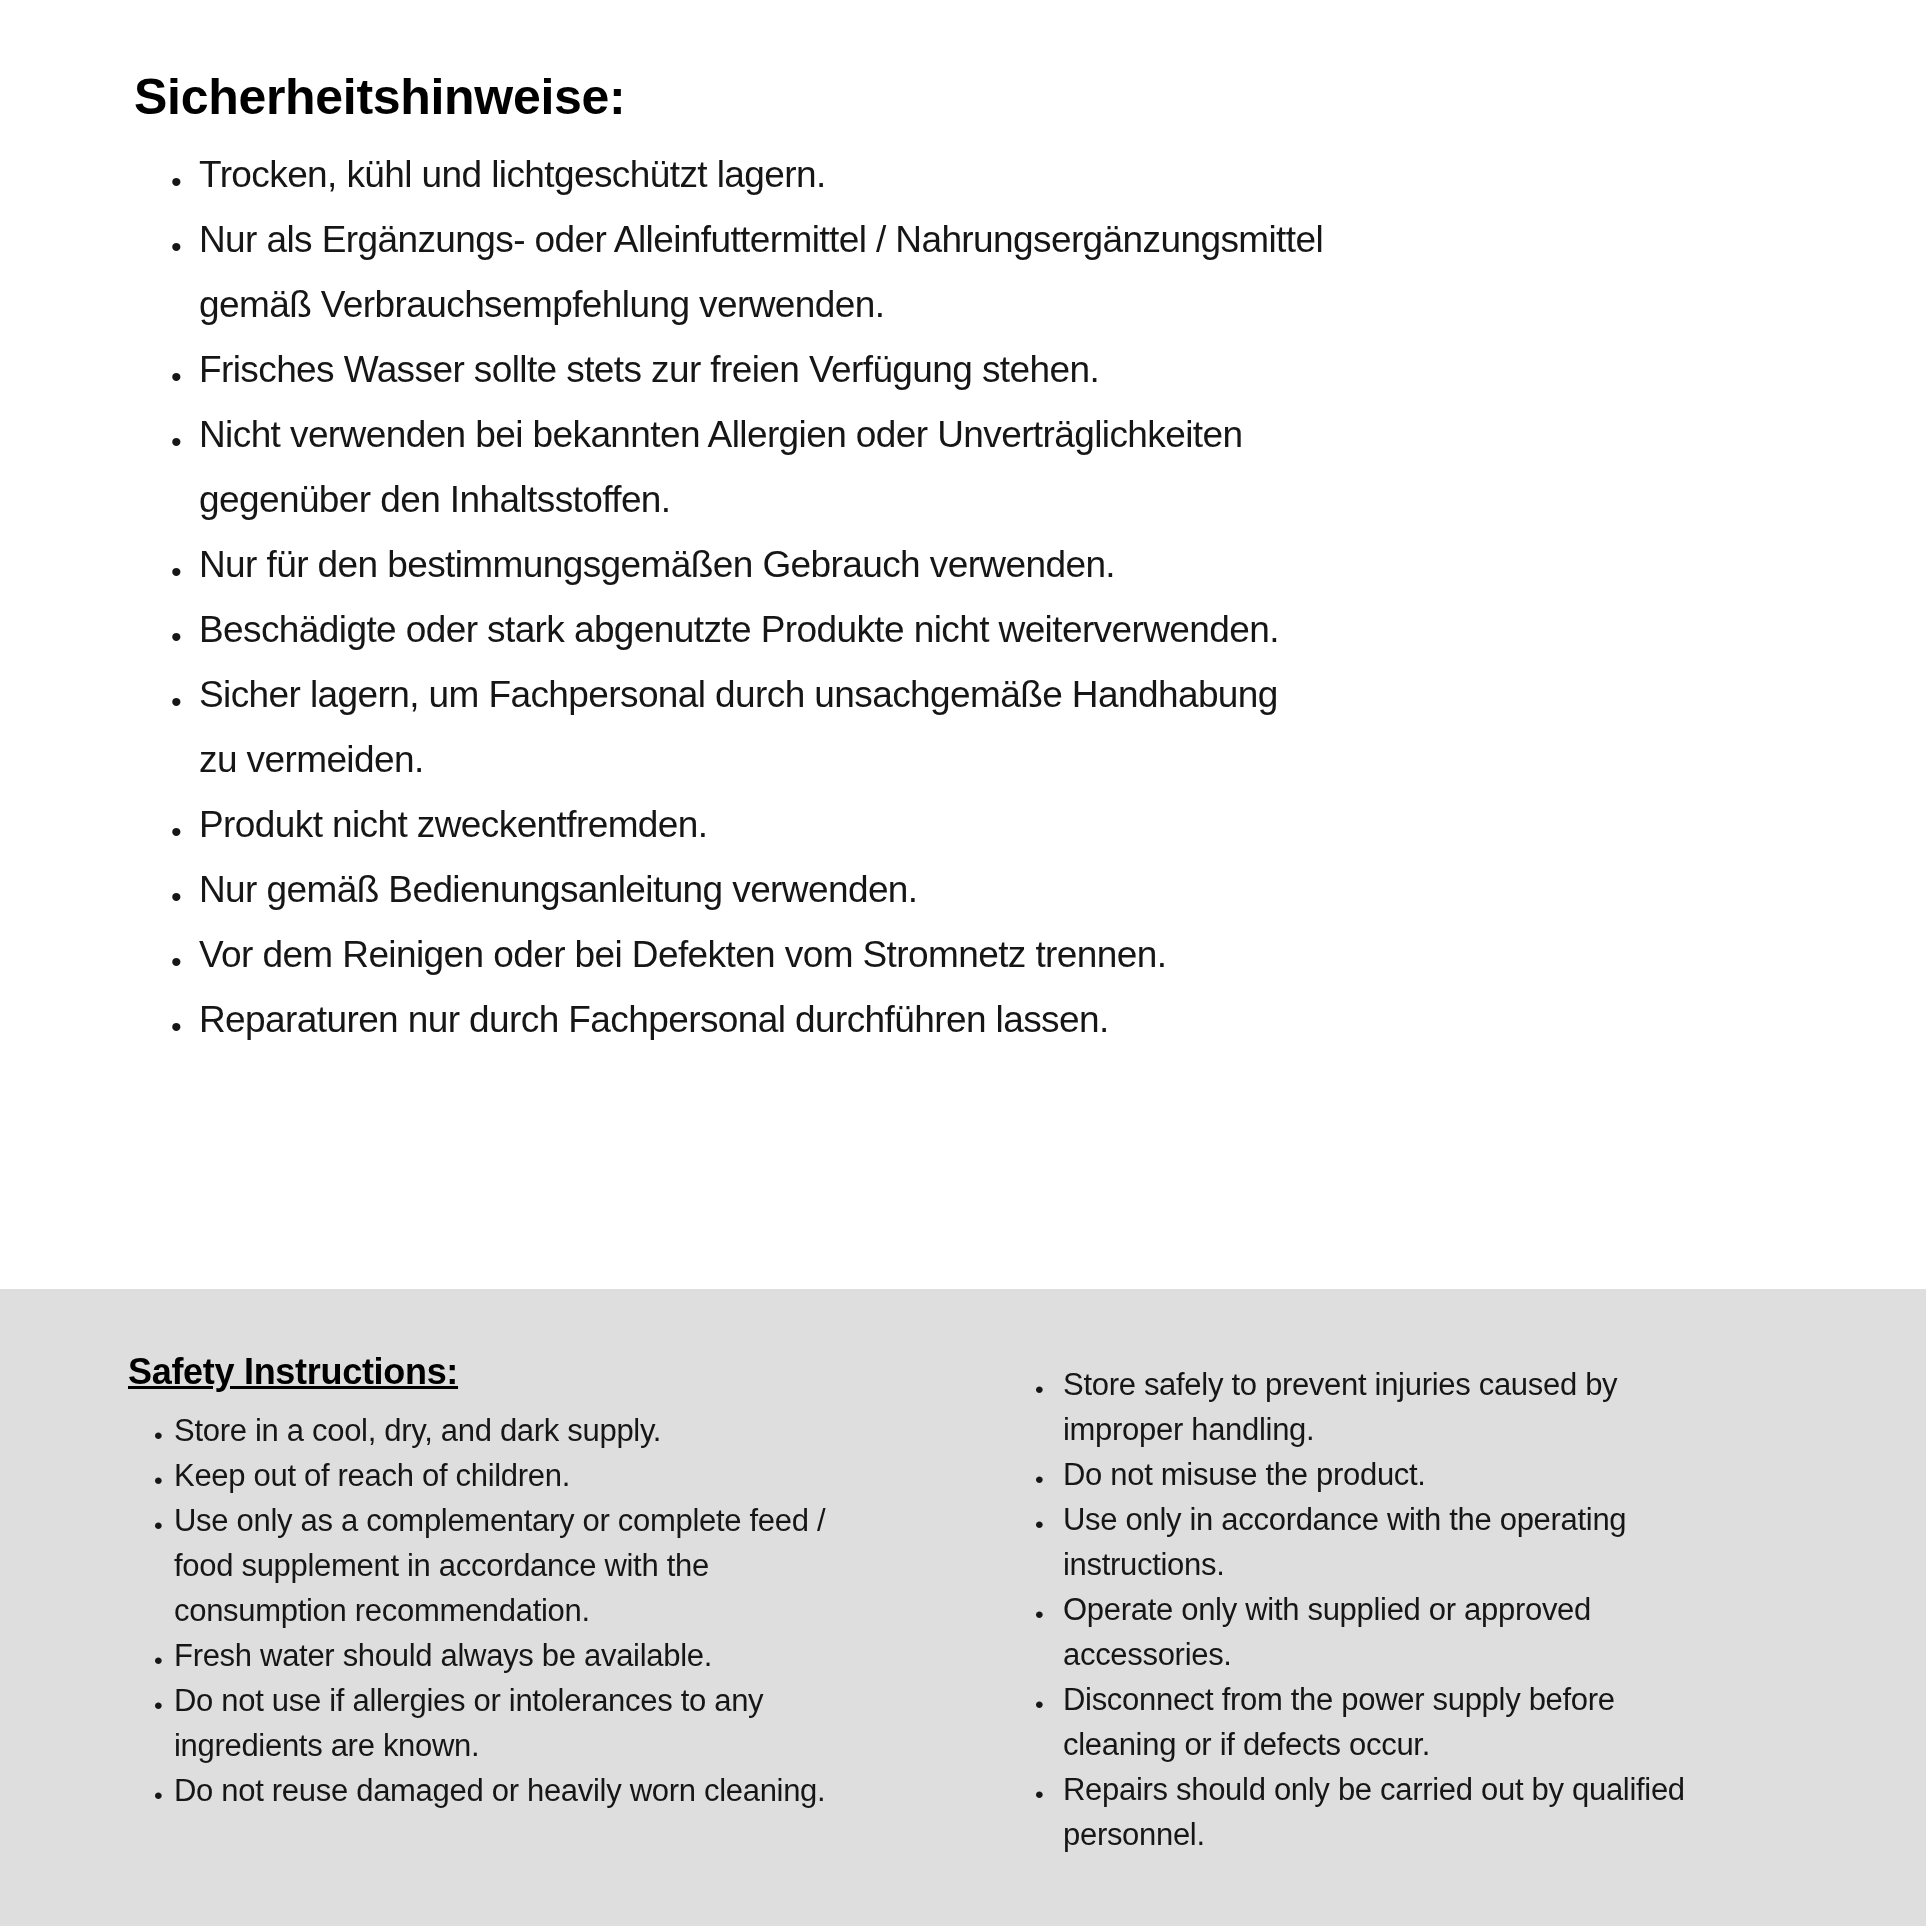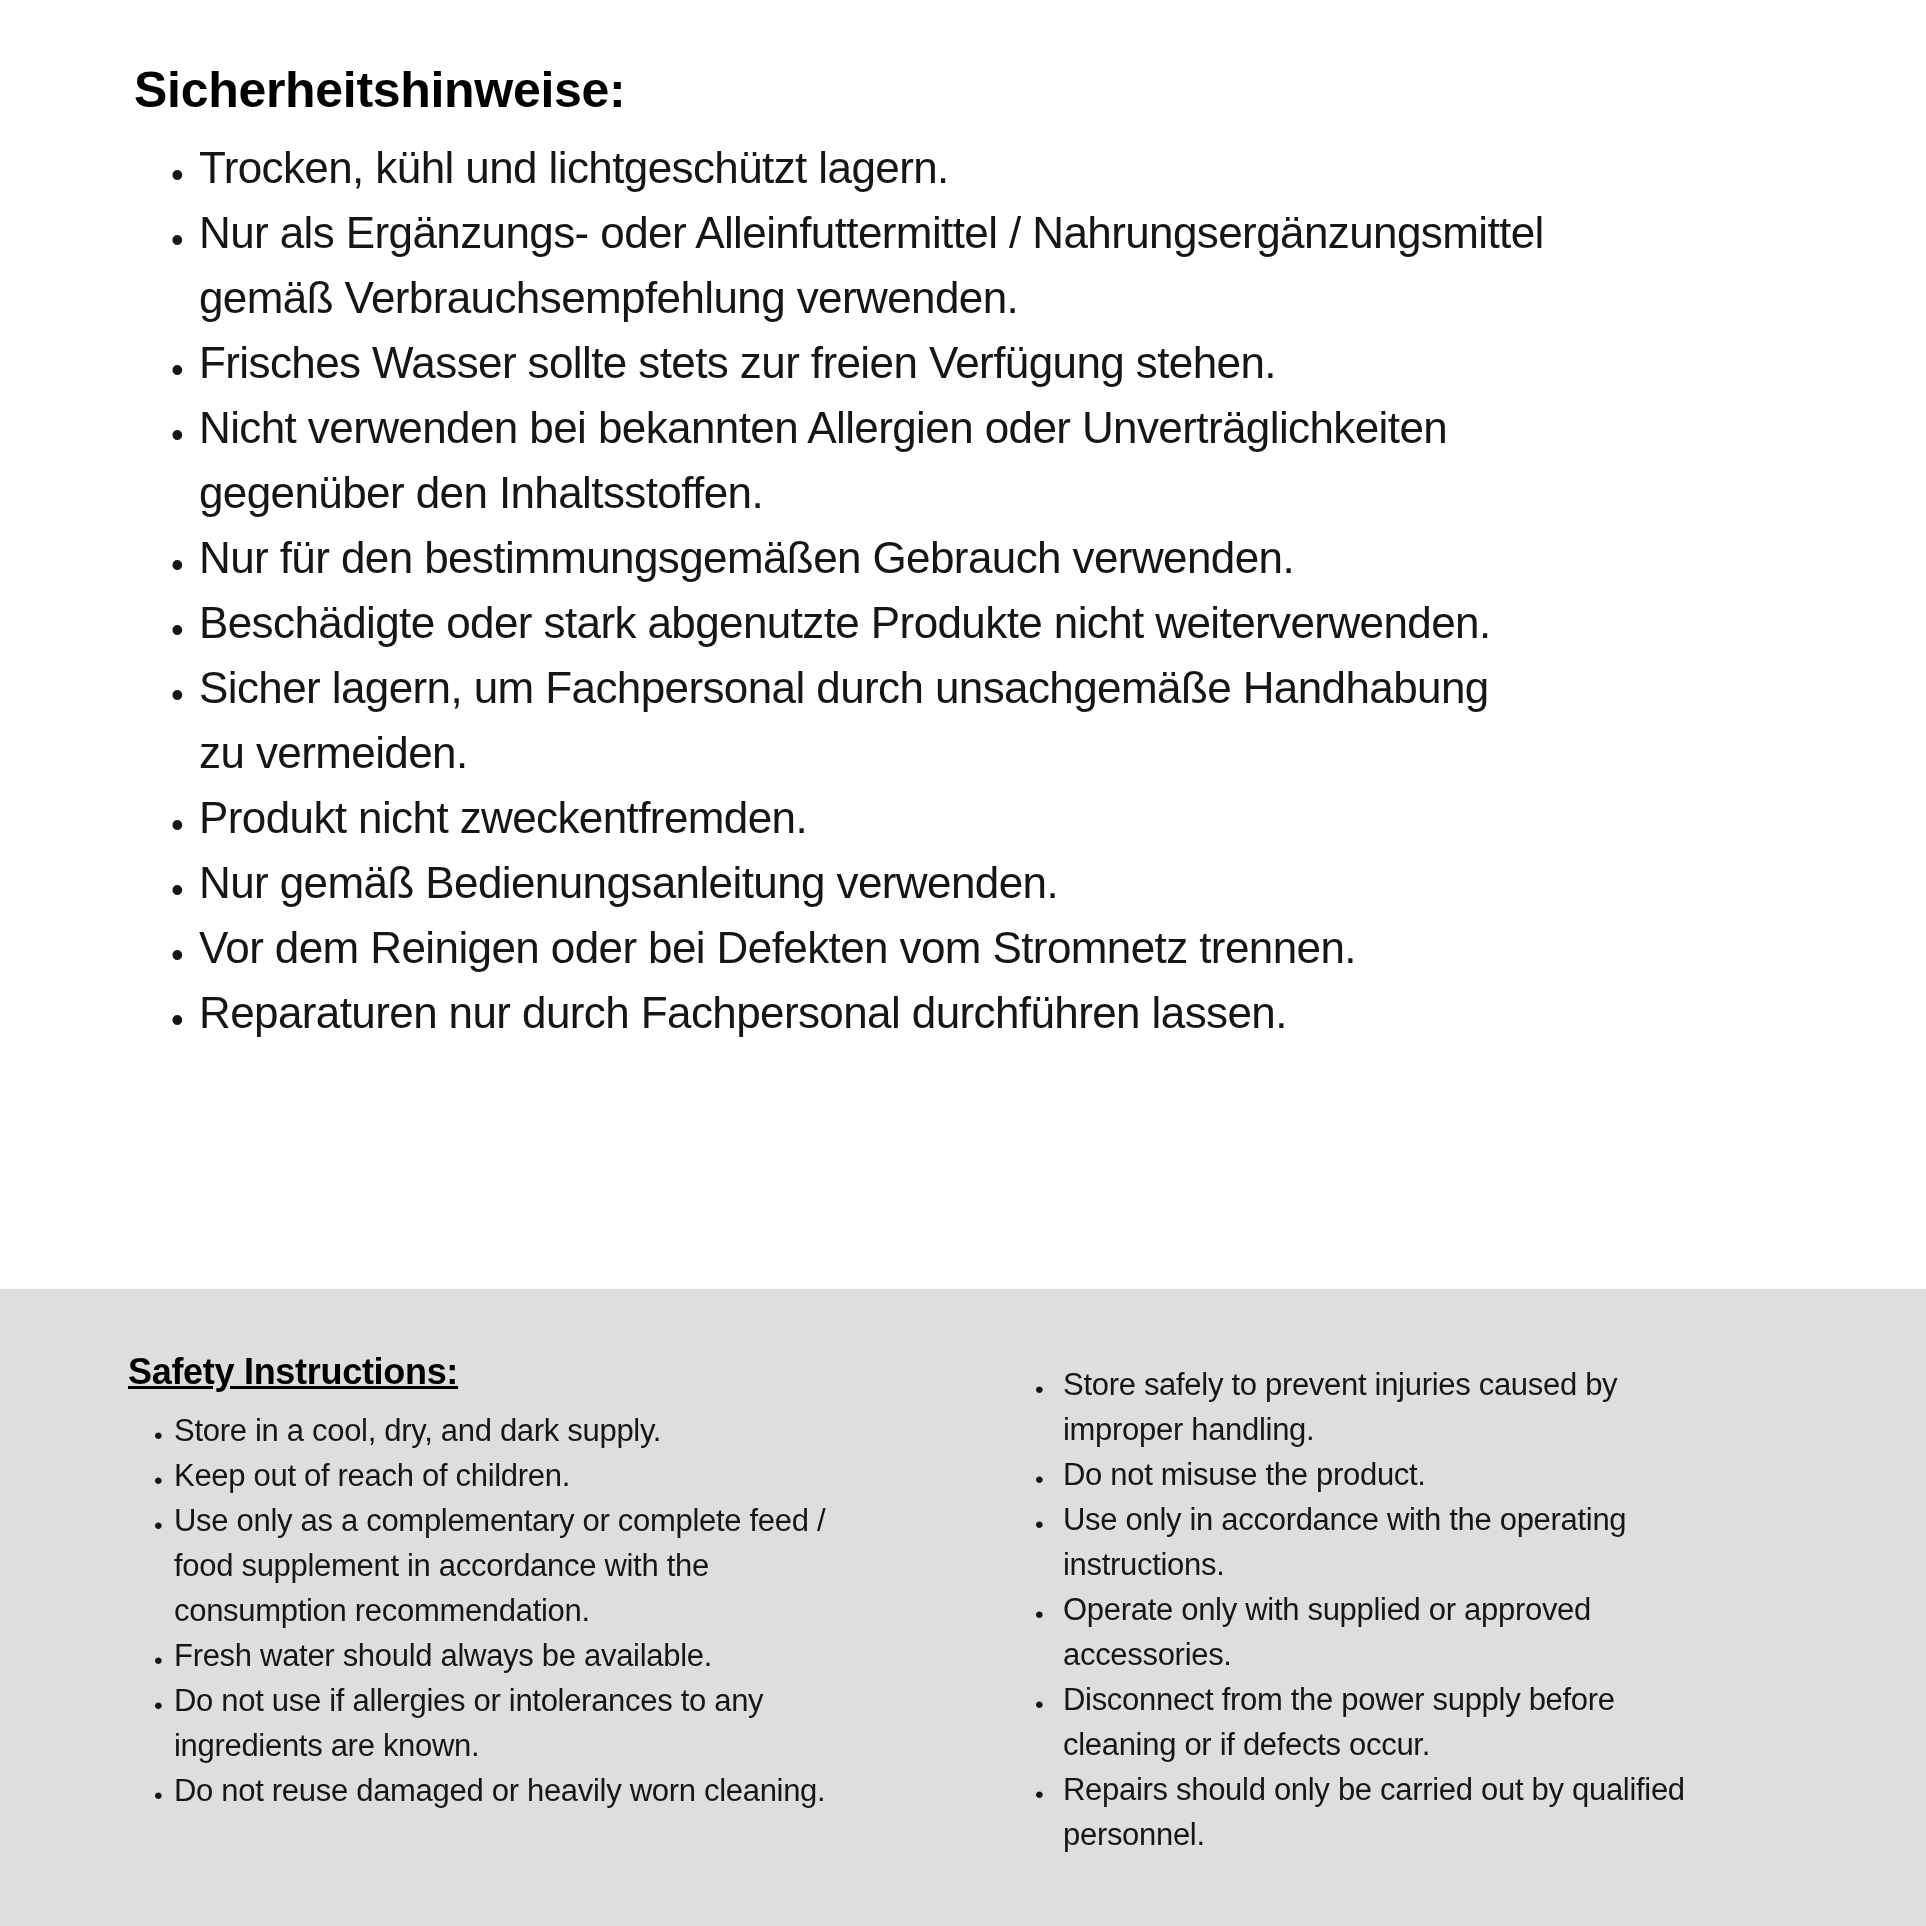--- a/index.html
+++ b/index.html
@@ -16,41 +16,41 @@
     height: 1926px;
     background: var(--page-background);
     overflow: hidden;
     font-family: "Liberation Sans", "DejaVu Sans", sans-serif;
     color: var(--body-text);
   }
 
   
   .de {
     position: absolute;
-    top: 63px;
+    top: 70px;
     left: 134px;
     width: 1766px;
   }
   .de h1 {
     margin: 0 0 16.7px 0;
     font-size: 50px;
     line-height: 1.1;
     font-weight: 700;
     letter-spacing: -0.3px;
     color: var(--heading-text);
   }
   .de ul {
     list-style: none;
     margin: 0 0 0 37px;
     padding: 0;
   }
   .de li {
     position: relative;
     padding-left: 28px;
-    font-size: 44px;
+    font-size: 37px;
     line-height: 65px;
     letter-spacing: -0.6px;
     white-space: pre-line;
     color: var(--body-text);
   }
   .de li::before {
     content: "\2022";
     position: absolute;
     left: 0;
     top: 0;

